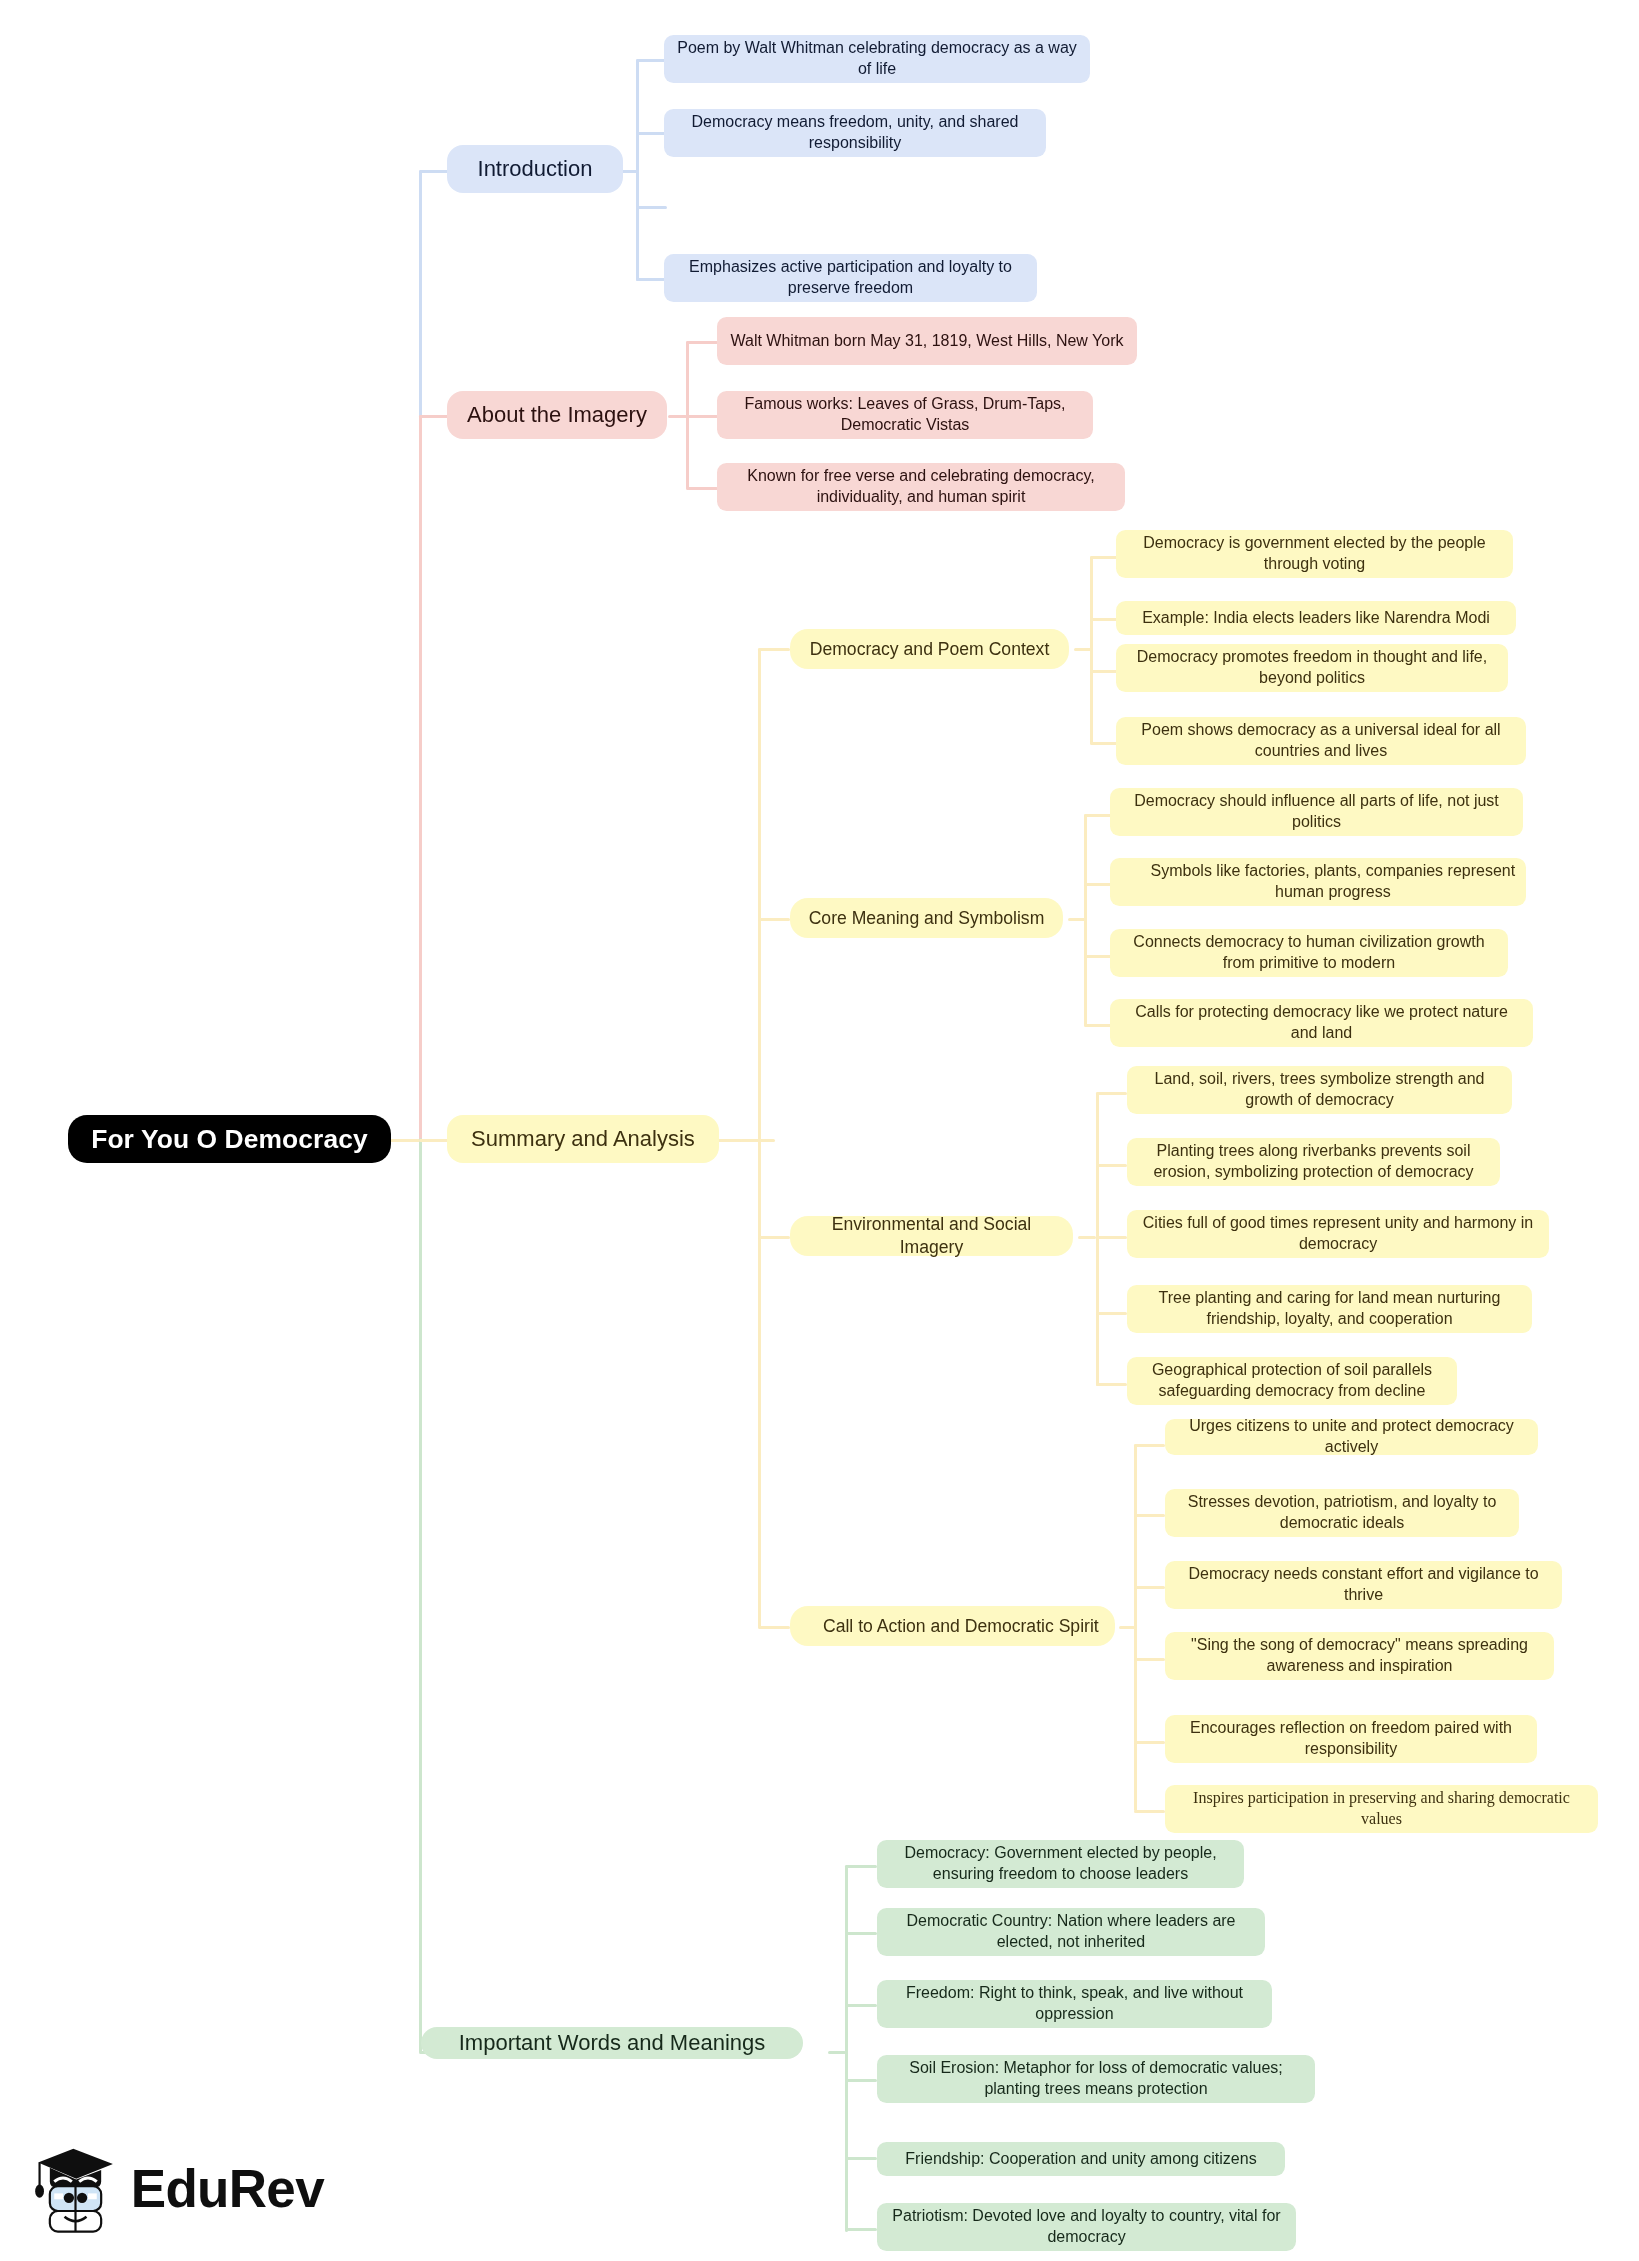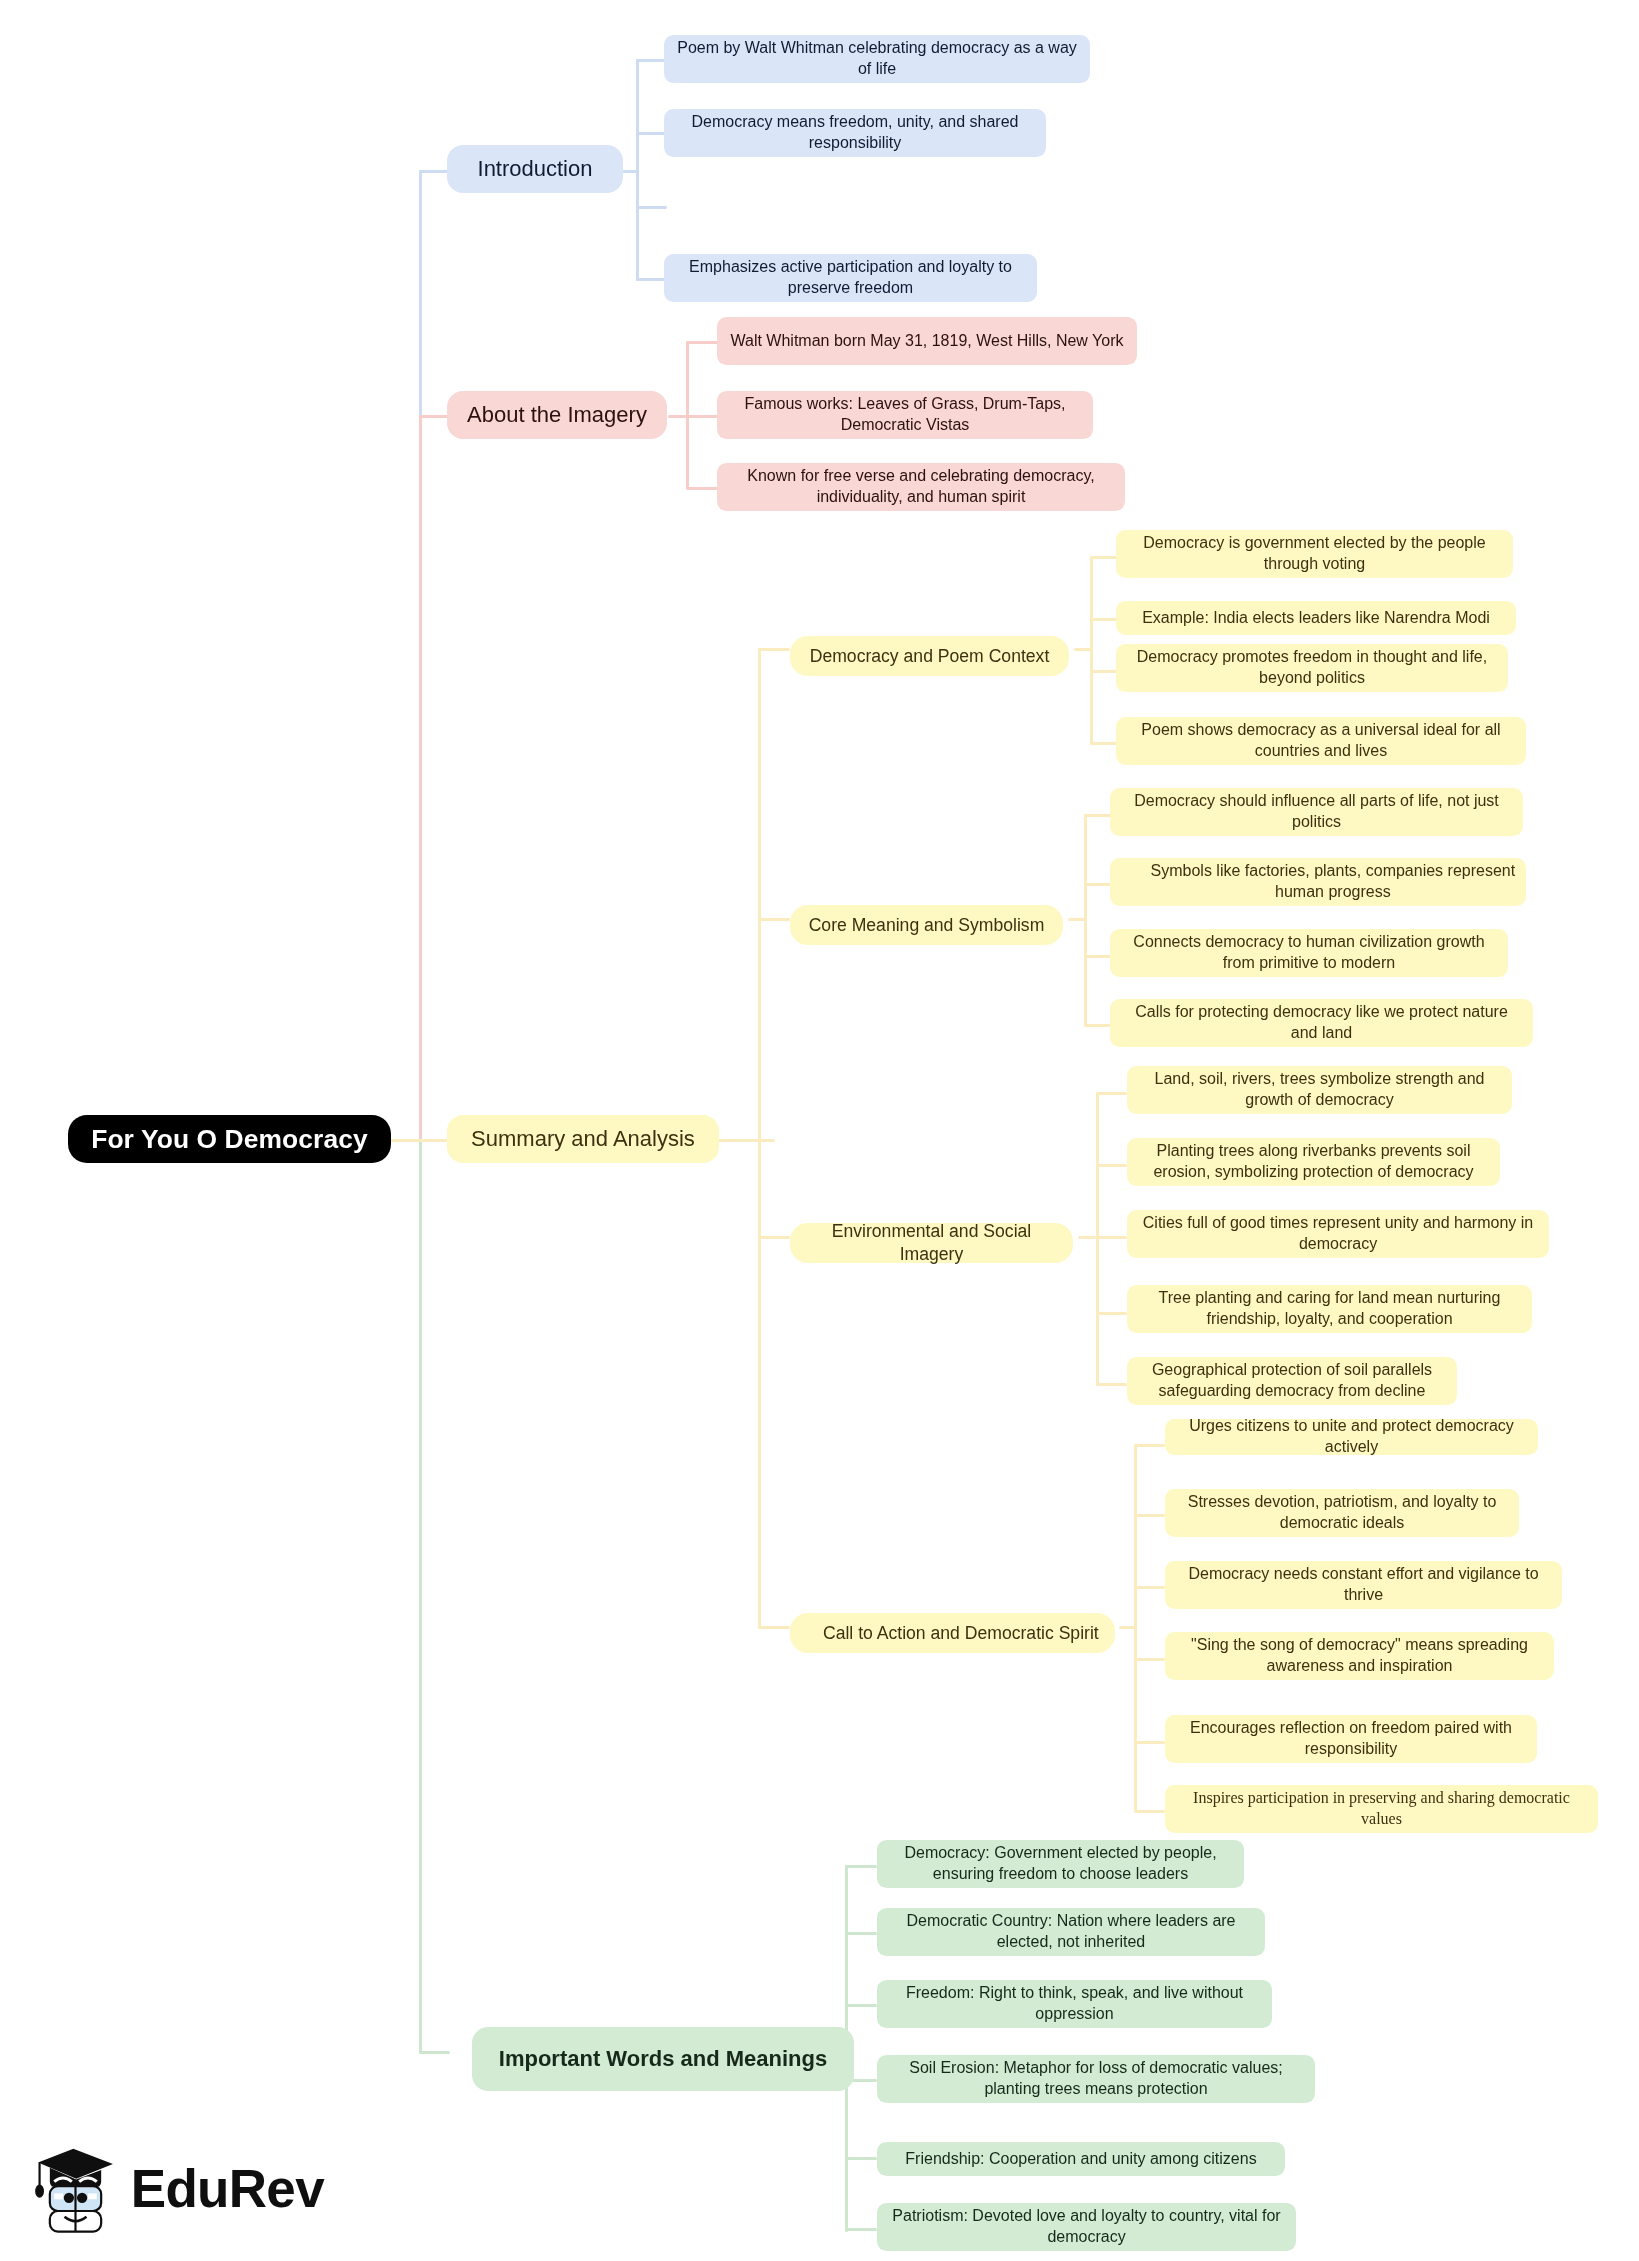--- a/index.html
+++ b/index.html
@@ -40,21 +40,21 @@
     font-weight: 700;
     letter-spacing: 0.1px;
     padding: 7.3px 14.7px;
   }
 
   .branch {
     font-size: 22px;
     border-radius: 16px;
     font-weight: 400;
   }
-  .branch.small { font-size: 17.6px; border-radius: 18px; margin-top: 7px; }
+  .branch.small { font-size: 17.6px; border-radius: 18px; }
 
   .leaf {
     font-size: 16px;
     border-radius: 9.5px;
   }
 
   
   .c-blue   { background:#dbe5f8; color:#111b33; }
   .c-pink   { background:#f8d7d4; color:#2c1110; }
   .c-yellow { background:#fef9c3; color:#3d3110; }
@@ -207,21 +207,21 @@
   <div class="node leaf c-yellow" style="left:1127px; top:1285px; width:405px; height:48px;">Tree planting and caring for land mean nurturing friendship, loyalty, and cooperation</div>
   <div class="node leaf c-yellow" style="left:1127px; top:1357px; width:330px; height:48px;">Geographical protection of soil parallels safeguarding democracy from decline</div>
 
   <div class="node leaf c-yellow" style="left:1165px; top:1419px; width:373px; height:36px;">Urges citizens to unite and protect democracy actively</div>
   <div class="node leaf c-yellow" style="left:1165px; top:1489px; width:354px; height:48px;">Stresses devotion, patriotism, and loyalty to democratic ideals</div>
   <div class="node leaf c-yellow" style="left:1165px; top:1561px; width:397px; height:48px;">Democracy needs constant effort and vigilance to thrive</div>
   <div class="node leaf c-yellow" style="left:1165px; top:1632px; width:389px; height:48px;">"Sing the song of democracy" means spreading awareness and inspiration</div>
   <div class="node leaf c-yellow" style="left:1165px; top:1715px; width:372px; height:48px;">Encourages reflection on freedom paired with responsibility</div>
   <div class="node leaf c-yellow" style="left:1165px; top:1785px; width:433px; height:48px;font-family:Liberation Serif, serif;">Inspires participation in preserving and sharing democratic values</div>
 
-  <div class="node branch c-green" style="left:472px; top:2027px; width:382px; height:64px;font-weight:bold;">Important Words and Meanings</div>
+  <div class="node branch c-green" style="left:421px; top:2027px; width:382px; height:32px;">Important Words and Meanings</div>
 
   <div class="node leaf c-green" style="left:877px; top:1840px; width:367px; height:48px;">Democracy: Government elected by people, ensuring freedom to choose leaders</div>
   <div class="node leaf c-green" style="left:877px; top:1908px; width:388px; height:48px;">Democratic Country: Nation where leaders are elected, not inherited</div>
   <div class="node leaf c-green" style="left:877px; top:1980px; width:395px; height:48px;">Freedom: Right to think, speak, and live without oppression</div>
   <div class="node leaf c-green" style="left:877px; top:2055px; width:438px; height:48px;">Soil Erosion: Metaphor for loss of democratic values; planting trees means protection</div>
   <div class="node leaf c-green" style="left:877px; top:2142px; width:408px; height:34px;">Friendship: Cooperation and unity among citizens</div>
   <div class="node leaf c-green" style="left:877px; top:2203px; width:419px; height:48px;">Patriotism: Devoted love and loyalty to country, vital for democracy</div>
 
   <div id="logo">
     <svg width="87" height="88" viewBox="0 0 118 120">

